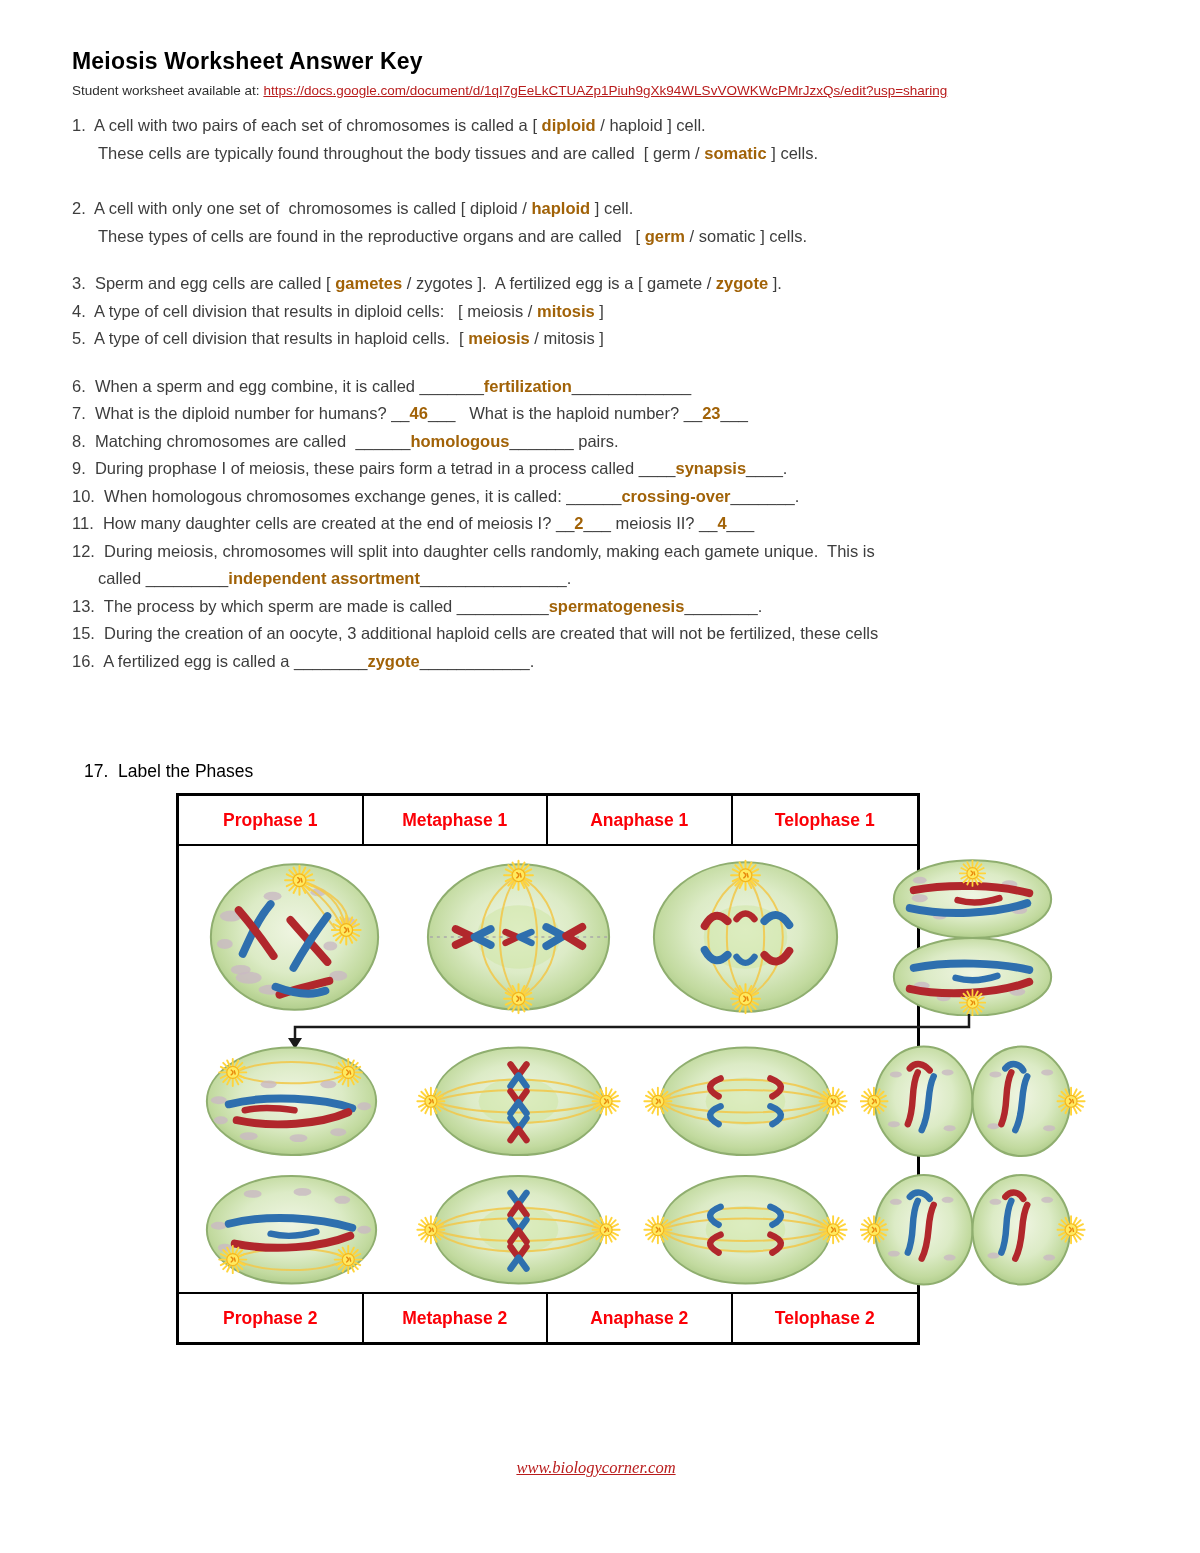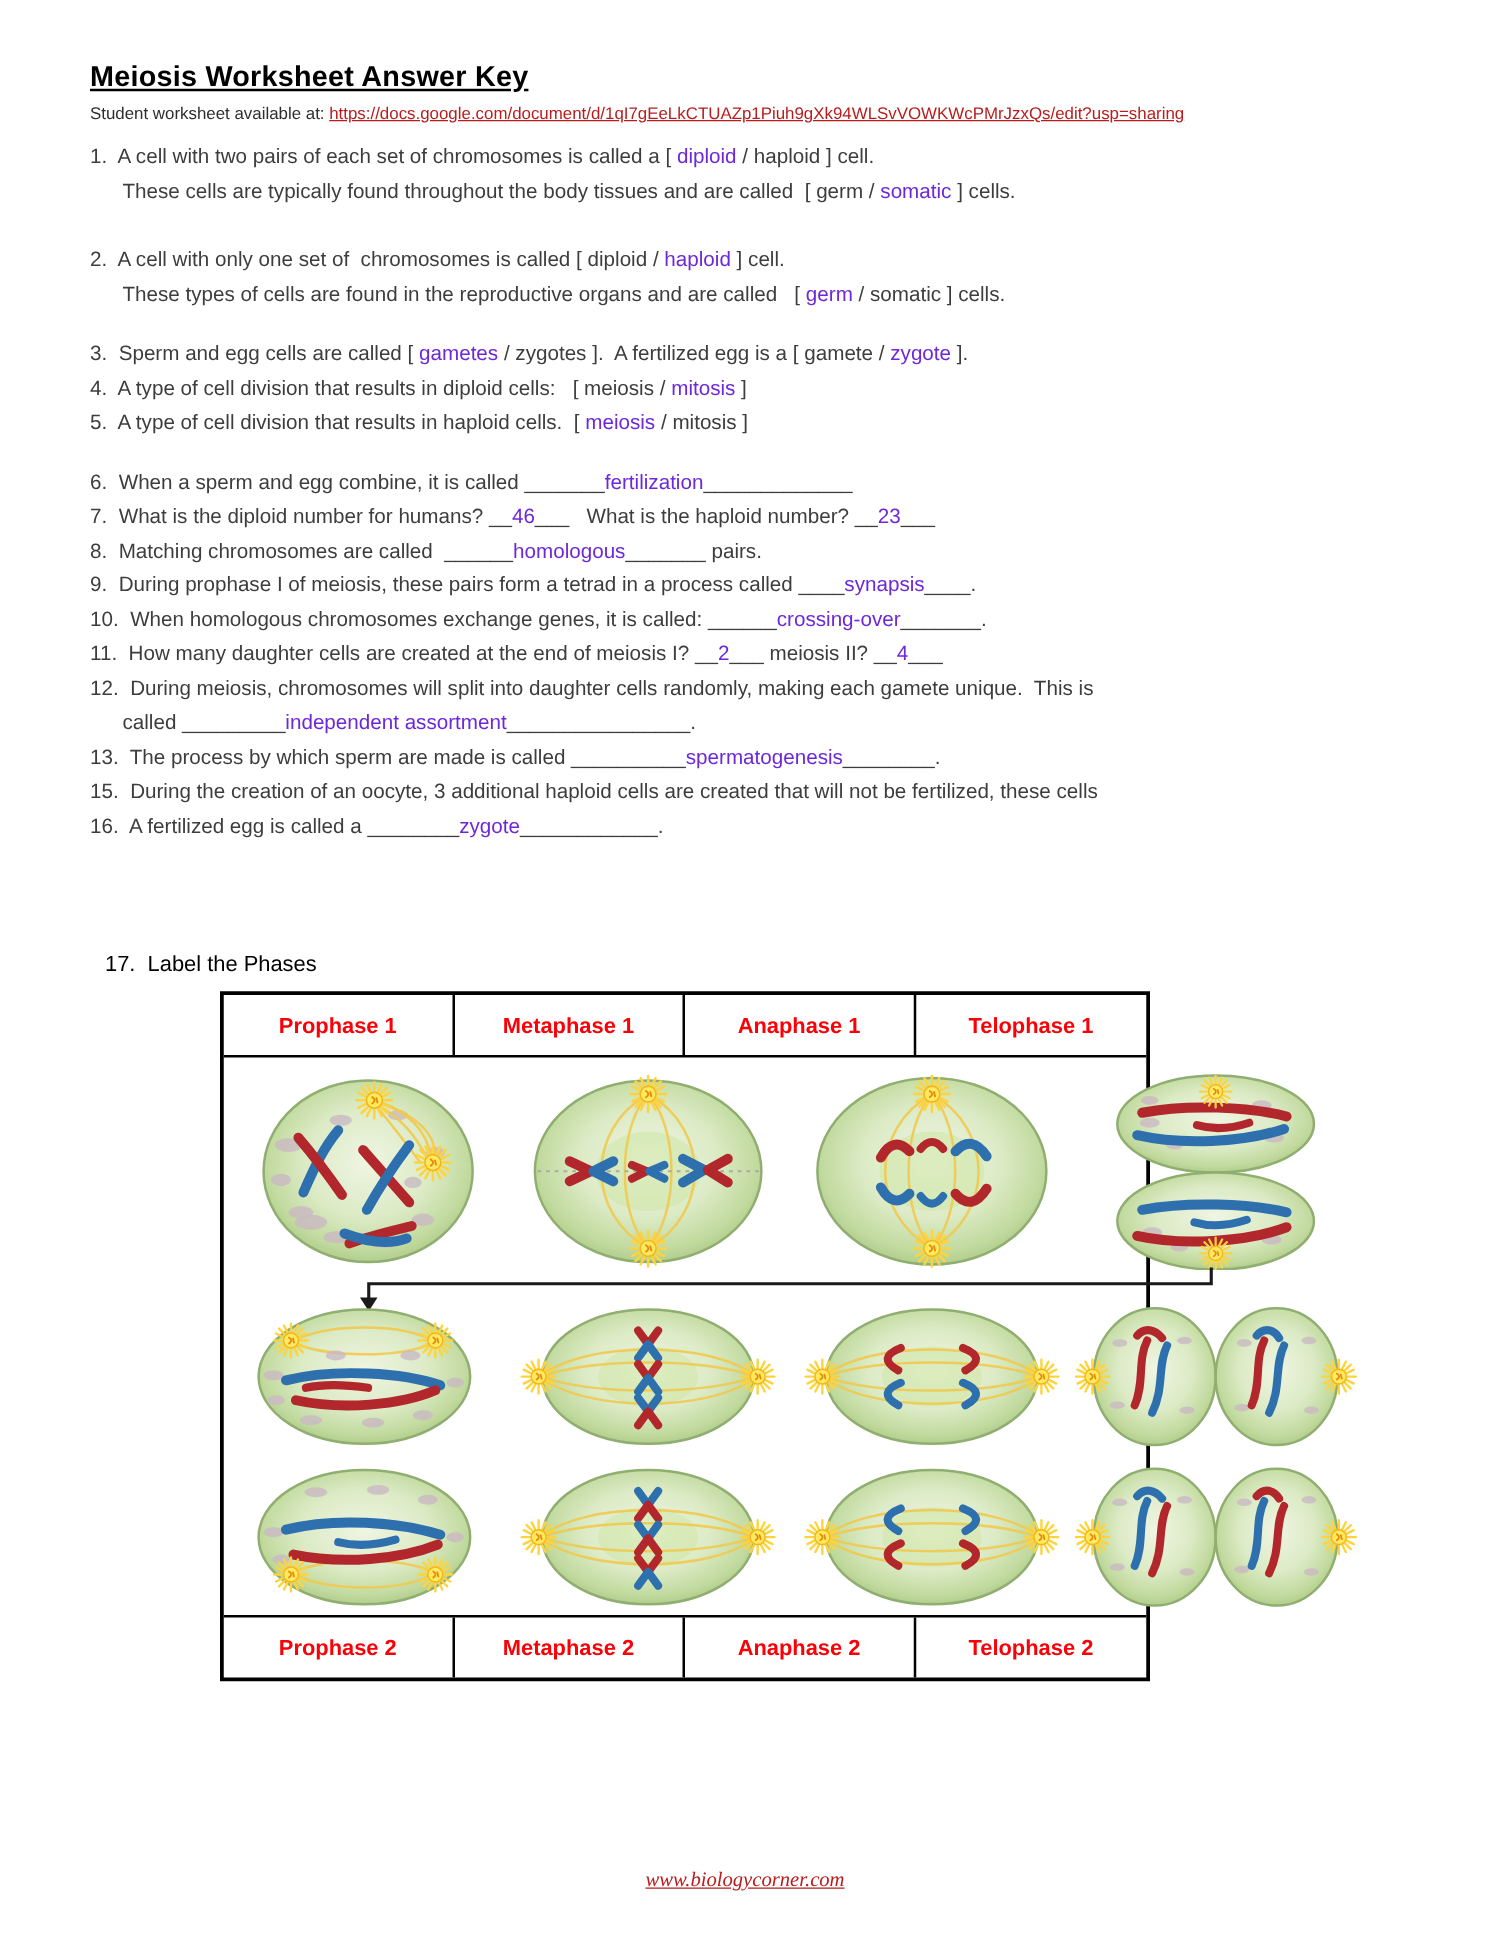--- a/index.html
+++ b/index.html
@@ -2,45 +2,45 @@
 <html><head>
 <meta charset="utf-8">
 <style>
   * { box-sizing: border-box; }
   html,body { margin:0; padding:0; }
   body {
     width:1200px; height:1553px; position:relative; background:#ffffff;
     font-family:"Liberation Sans", sans-serif; color:#3d3d3d; overflow:hidden;
   }
   .hdr { position:absolute; left:72px; top:48px; width:1070px; }
-  .title { font-size:23px; font-weight:bold; color:#000; margin:0; letter-spacing:0.2px;text-decoration:underline; }
+  .title { font-size:23px; font-weight:bold; color:#000; margin:0; letter-spacing:0.2px; }
   .sub { font-size:13.5px; margin-top:8px; color:#2e2e2e; white-space:nowrap; }
   .sub a, .footer a { color:#b91c1c; text-decoration:underline; cursor:pointer; }
   #questions { position:absolute; left:72px; top:112px; width:1070px; font-size:16.5px; line-height:27.5px; }
   .qline { white-space:pre-wrap; }
   .qline.ind { padding-left:26px; }
-  .ans { color:#6d28d9; font-weight:normal; }
+  .ans { color:#a16207; font-weight:bold; }
   .q17 { position:absolute; left:84px; top:761px; font-size:17.5px; font-weight:normal; color:#000000; white-space:pre-wrap; }
   .ptable { position:absolute; left:176px; top:793px; width:744px; border:3px solid #000; background:#fff; }
   .phead { display:grid; grid-template-columns:repeat(4,1fr); }
   .phead.top { border-bottom:2px solid #000; }
   .phead.bottom { border-top:2px solid #000; }
   .pcell {
     height:48px; display:flex; align-items:center; justify-content:center;
     color:#fb0007; font-weight:bold; font-size:17.5px; border-right:2px solid #000;
   }
   .pcell:last-child { border-right:none;text-align:right; }
   .pimages { position:relative; height:446px; }
   .fig { position:absolute; width:226px; }
   .figr1 { top:12px; height:158px; }
   .figr2 { top:198px; height:244px; }
   .c0 { left:0px; } .c1 { left:227px; } .c2 { left:454px; } .c3 { left:681px; }
   .fig svg, .arrowsvg svg { display:block; width:100%; height:100%; }
   .arrowsvg { position:absolute; left:0; top:166px; width:907px; height:38px; }
-  .footer { position:absolute; left:0; top:1494px; width:1192px; text-align:center;
+  .footer { position:absolute; left:0; top:1458px; width:1192px; text-align:center;
     font-family:"Liberation Serif", serif; font-style:italic; font-size:16.5px; }
   
   .cell { fill:url(#cellg); stroke:#8fae6f; stroke-width:2; }
   .glow { fill:#cde6a4; opacity:0.55; }
   .bl { fill:#c9b9c3; opacity:0.8; }
   .sp { stroke:#f1c94f; stroke-width:2; fill:none; opacity:0.9; }
   .ch { fill:none; stroke-linecap:round; stroke-linejoin:round; stroke-width:8; }
   .ch7 { stroke-width:6.5; }
   .cr { stroke:#b1272c; }
   .cb { stroke:#2e6fae; }

